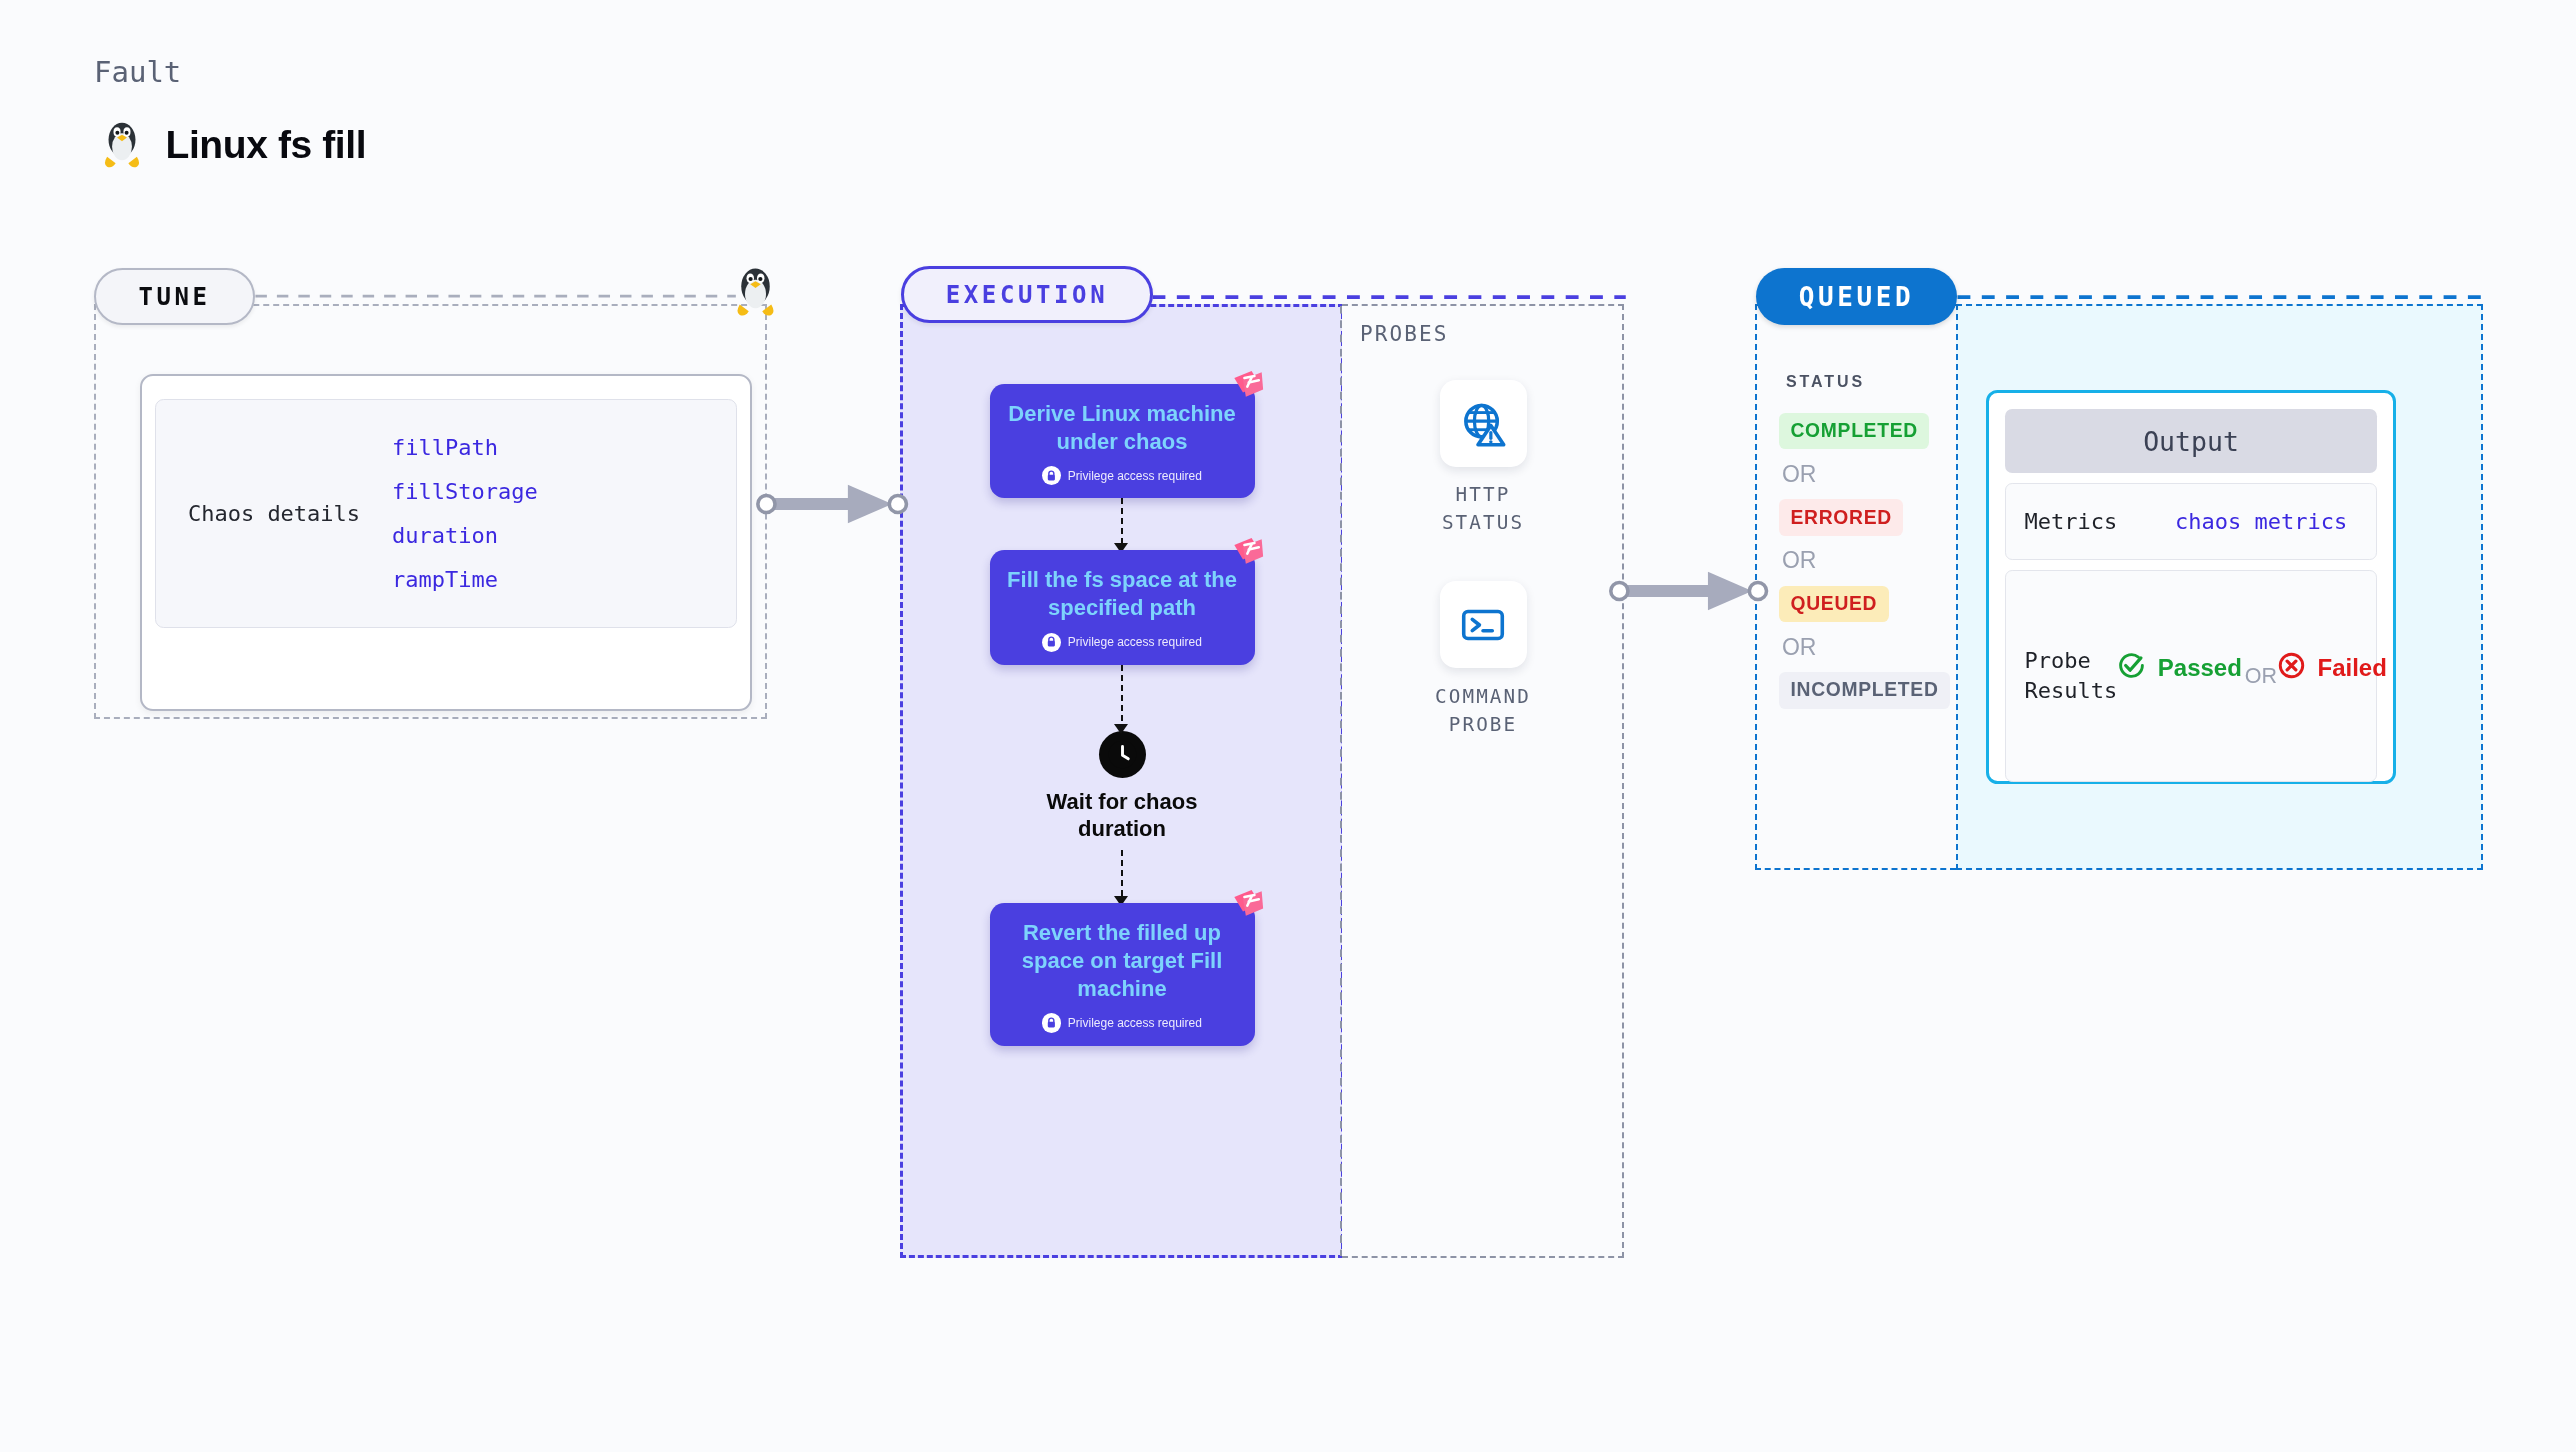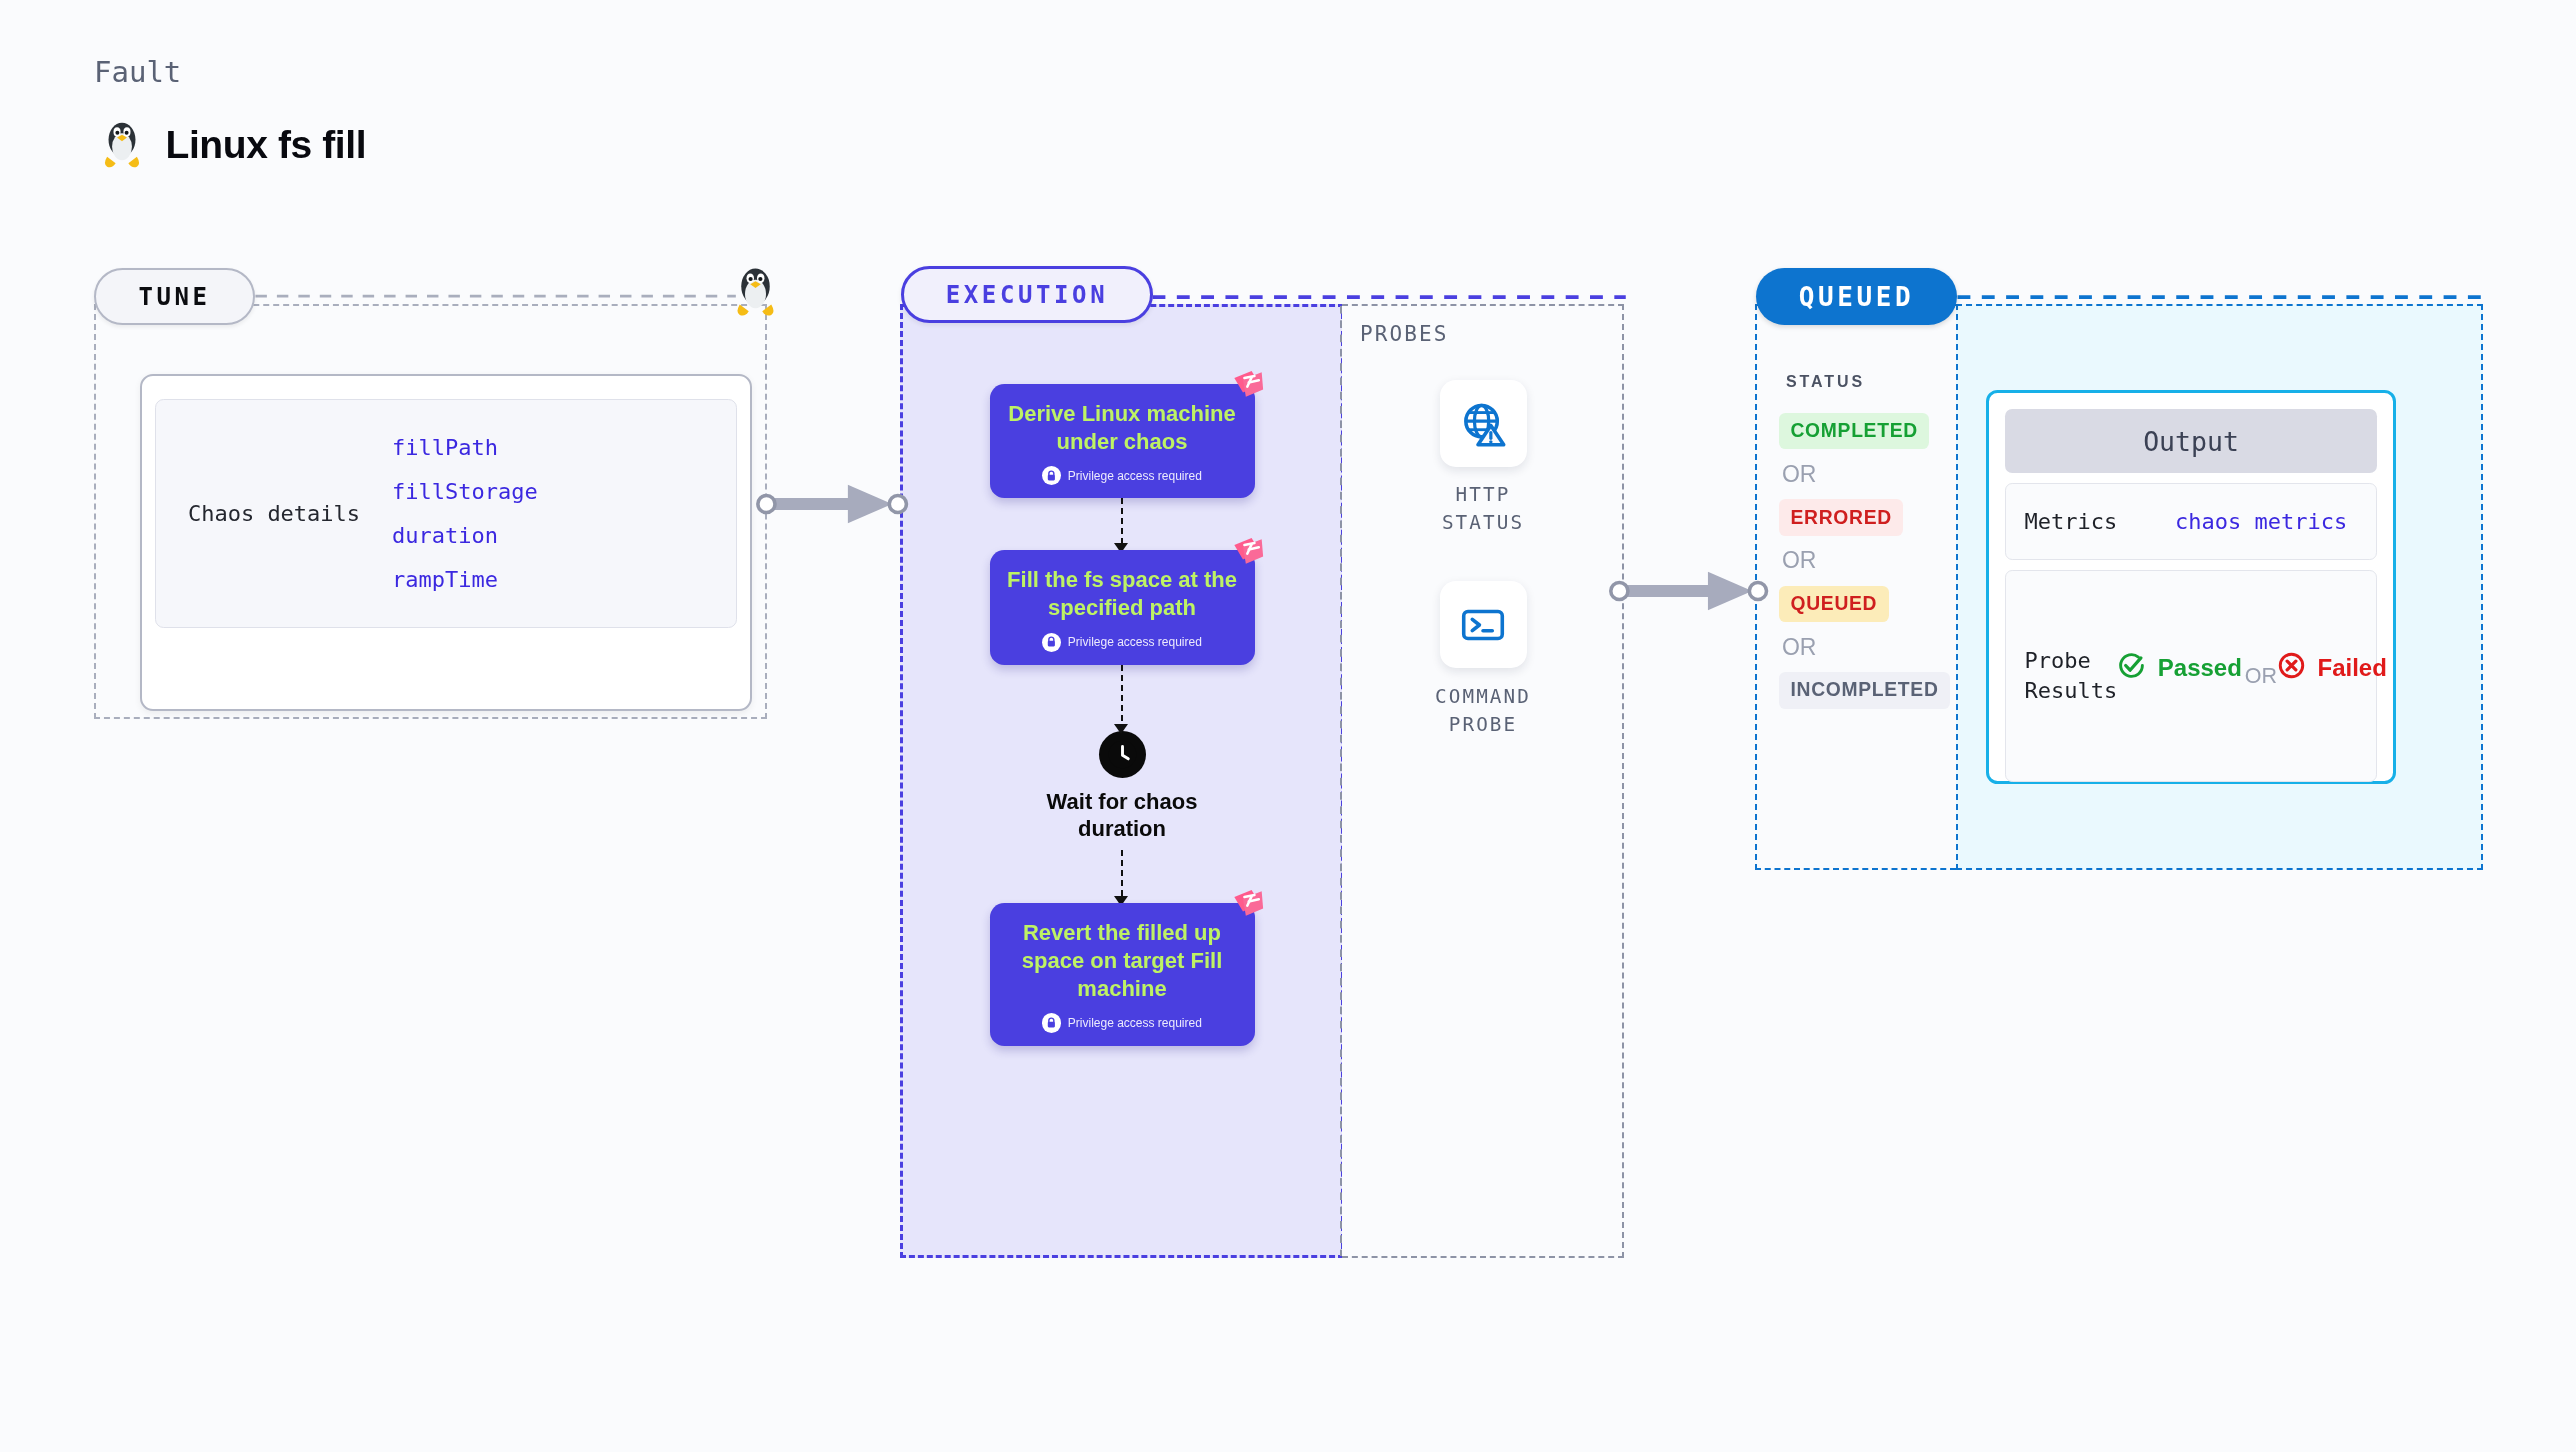--- a/index.html
+++ b/index.html
@@ -90,21 +90,21 @@
     padding-top: 80px;
   }
   .exec-step {
     position: relative; width: 265px;
     background: #4a3fe0; border-radius: 14.3px;
     box-shadow: 0 5px 10px rgba(40,30,140,.22);
     padding: 15.8px 13px 13px;
     display: flex; flex-direction: column; align-items: center;
   }
   .exec-step-title {
-    color: #bef264; font-size: 22px; font-weight: bold;
+    color: #7dd3fc; font-size: 22px; font-weight: bold;
     text-align: center; line-height: 1.28;
   }
   .exec-step-priv {
     margin-top: 10px; display: flex; align-items: center; gap: 6.4px;
     color: #eceafd; font-size: 12px;
   }
   .lock-badge {
     width: 19.3px; height: 19.3px; border-radius: 50%; background: #ffffff;
     display: flex; align-items: center; justify-content: center;
   }

